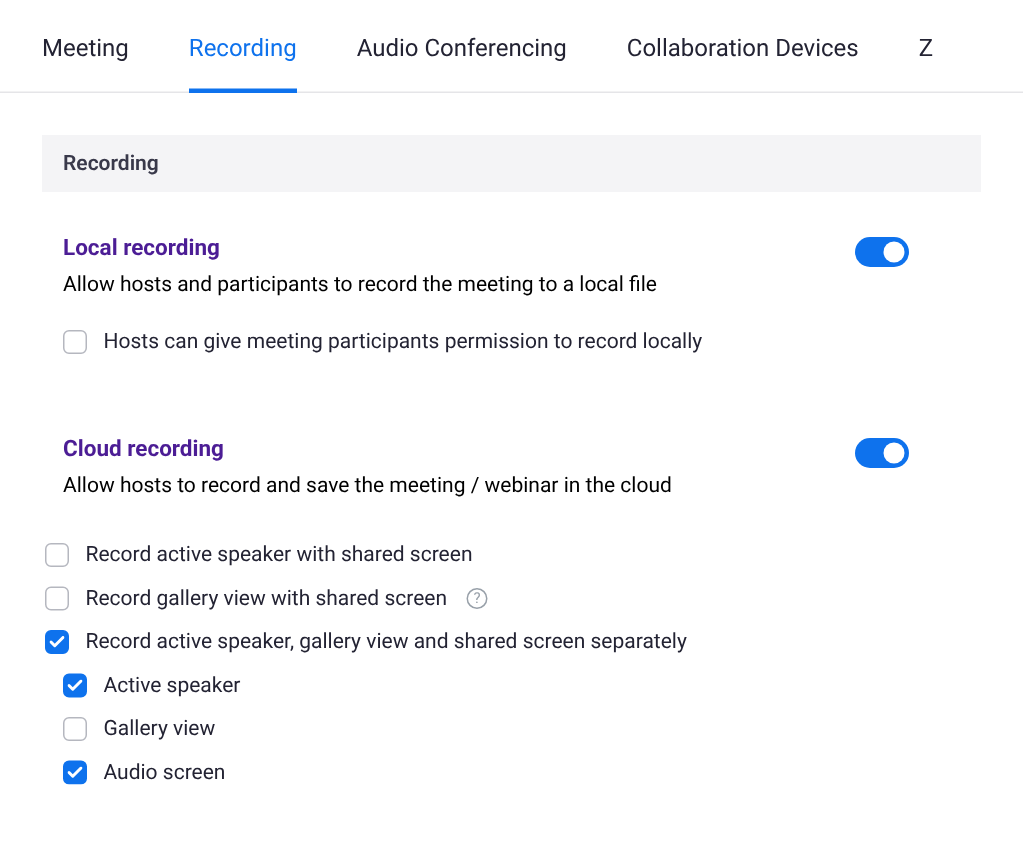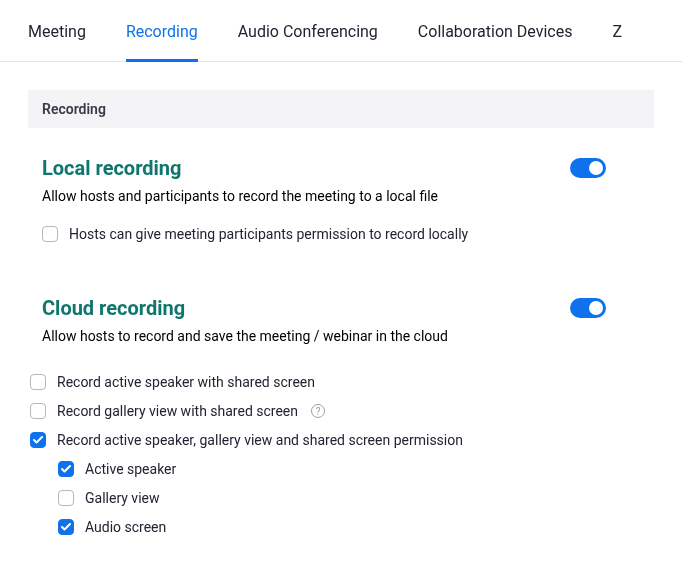--- a/index.html
+++ b/index.html
@@ -47,23 +47,23 @@
     }
     .setting-row {
       display: flex;
       align-items: flex-start;
       justify-content: space-between;
     }
     .setting-left {
       flex: 1;
     }
     .setting-title {
-      font-size: 20px;
+      font-size: 15px;
       font-weight: 700;
-      color: #0f766e;
+      color: #4c1d95;
       margin-bottom: 8px;
     }
     .setting-desc {
       font-size: 14px;
       color: #000000;
     }
     .toggle {
       width: 36px;
       height: 20px;
       background: #0e72ed;
@@ -87,21 +87,21 @@
     .checkbox-row {
       display: flex;
       align-items: center;
       gap: 11px;
       margin-top: 18px;
     }
     .checkbox-row.tight {
       margin-top: 13px;
     }
     .checkbox-row.indent {
-      margin-left: 28px;
+      margin-left: 12px;
     }
     .checkbox {
       width: 16px;
       height: 16px;
       border: 1px solid #b5b7bf;
       border-radius: 4px;
       cursor: pointer;
       flex-shrink: 0;
       display: flex;
       align-items: center;
@@ -194,21 +194,21 @@
     <span class="checkbox-label">Record gallery view with shared screen</span>
     <span class="help-icon">?</span>
   </div>
 
   <div class="checkbox-row tight">
     <div class="checkbox checked">
       <svg width="10" height="8" viewBox="0 0 10 8">
           <path d="M1 4 L3.5 6.5 L9 1" stroke="#fff" stroke-width="2" fill="none" stroke-linecap="round" stroke-linejoin="round"></path>
         </svg>
     </div>
-    <span class="checkbox-label">Record active speaker, gallery view and shared screen permission</span>
+    <span class="checkbox-label">Record active speaker, gallery view and shared screen separately</span>
   </div>
 
   <div class="checkbox-row tight indent">
     <div class="checkbox checked">
       <svg width="10" height="8" viewBox="0 0 10 8">
           <path d="M1 4 L3.5 6.5 L9 1" stroke="#fff" stroke-width="2" fill="none" stroke-linecap="round" stroke-linejoin="round"></path>
         </svg>
     </div>
     <span class="checkbox-label">Active speaker</span>
   </div>

